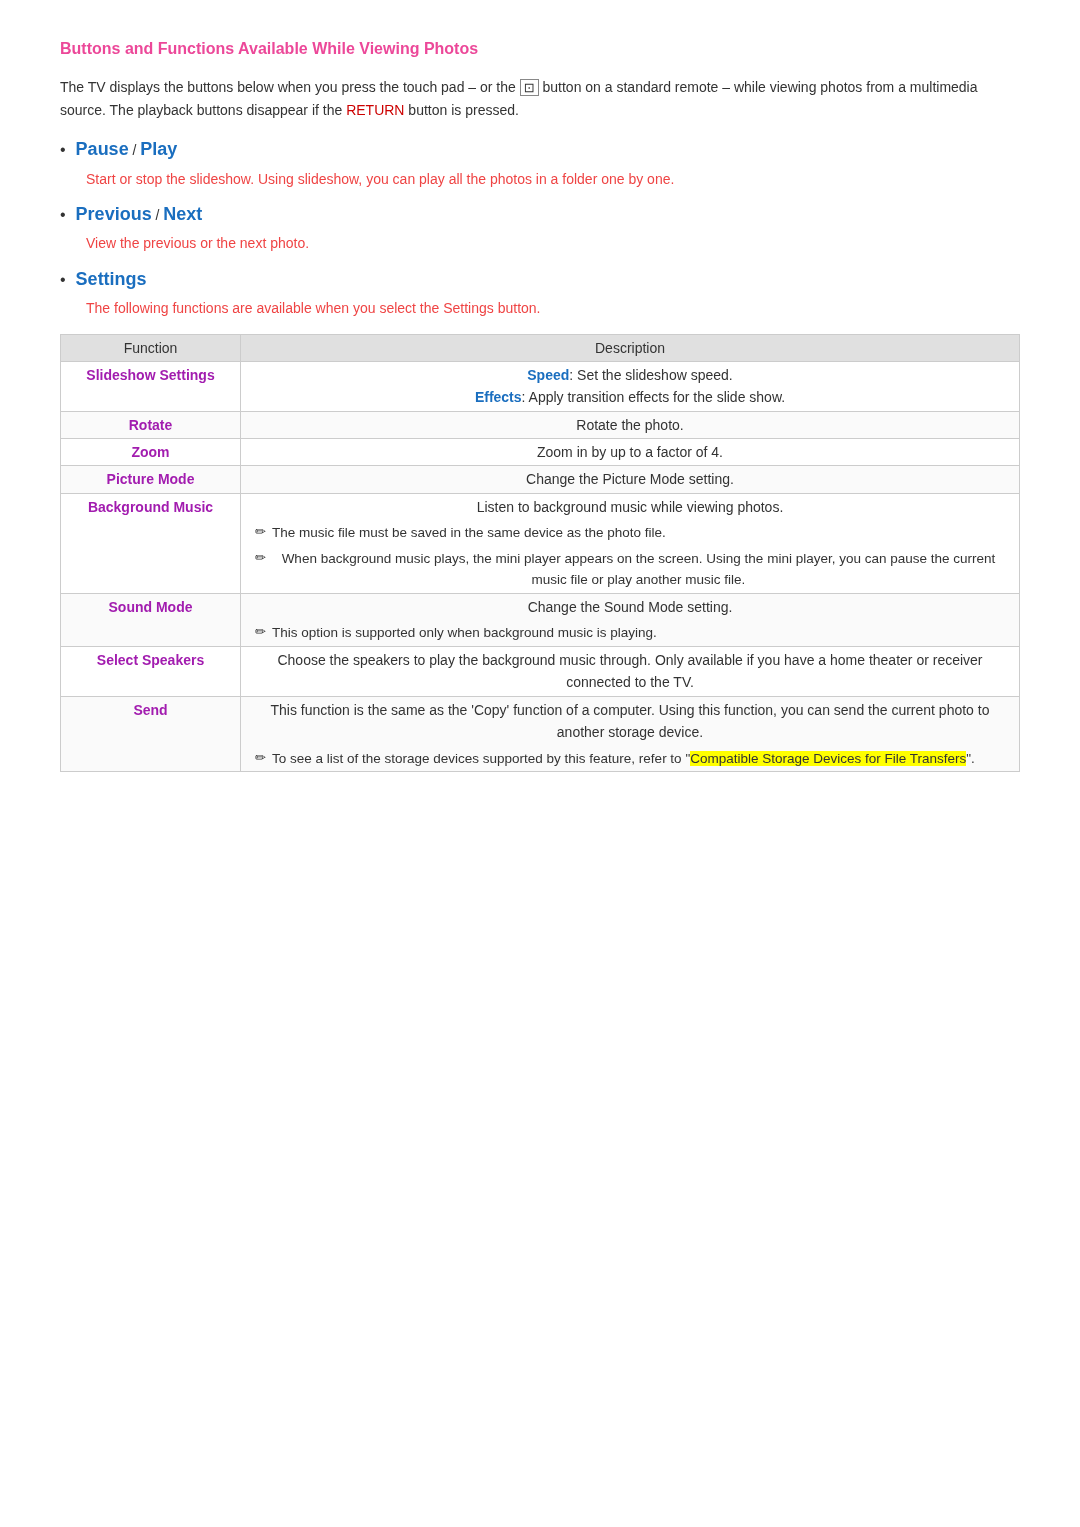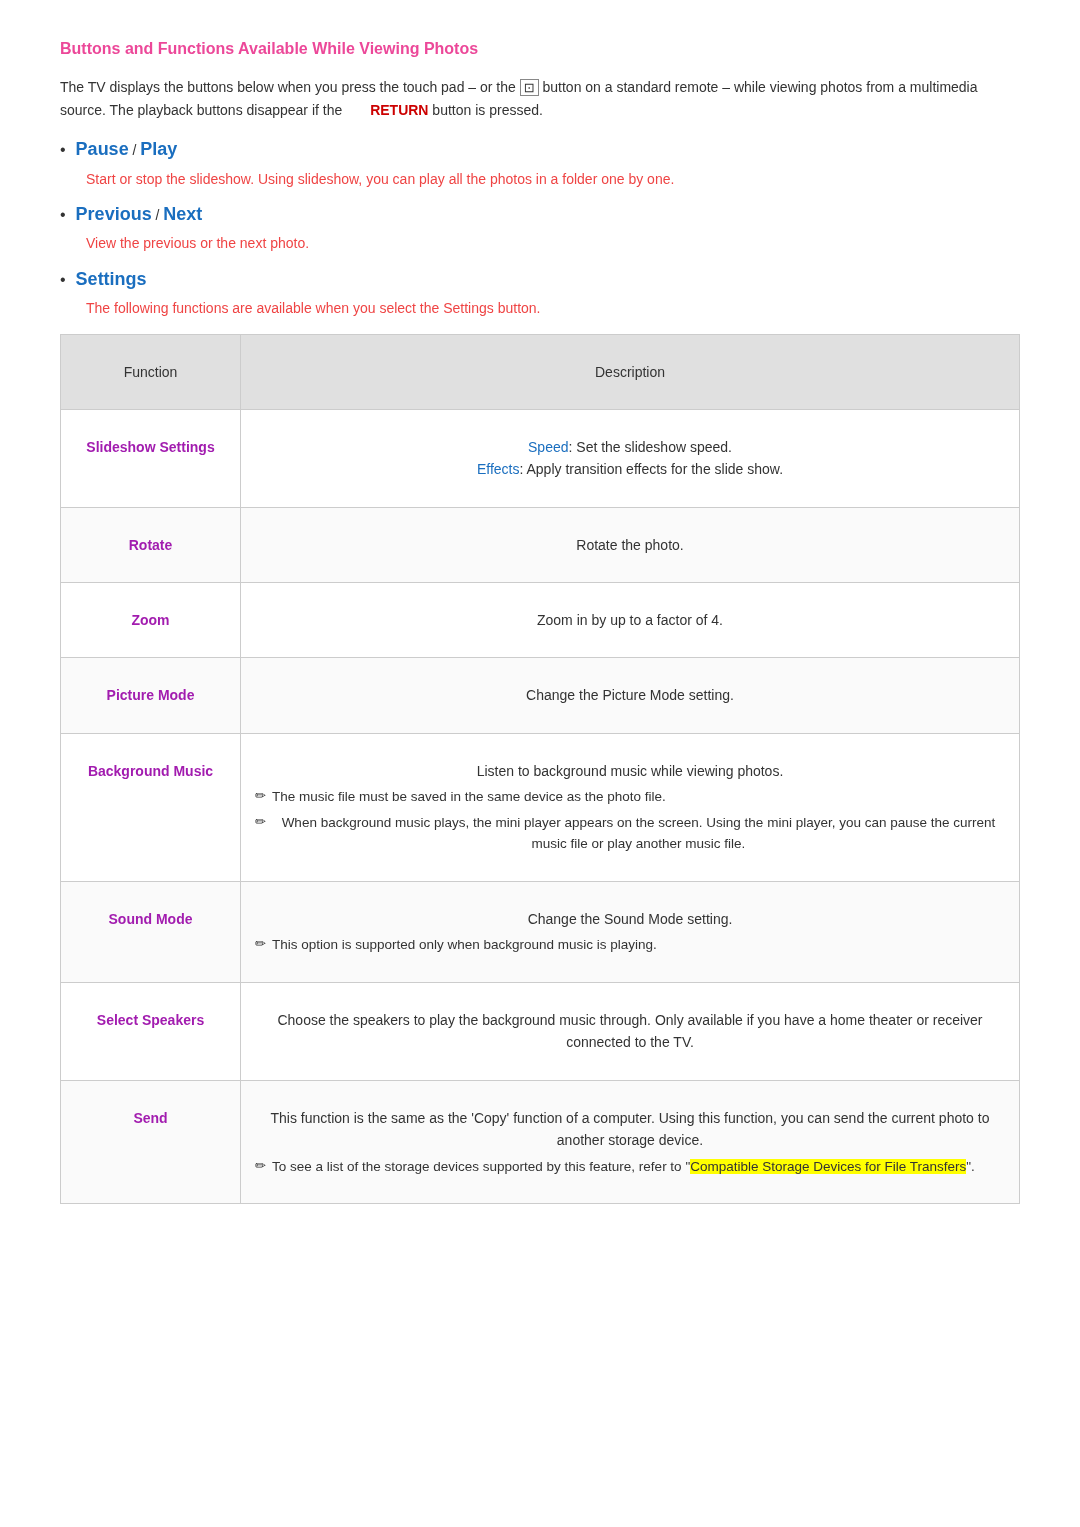--- a/index.html
+++ b/index.html
@@ -27,22 +27,21 @@
 
     .intro-text {
       font-size: 14px;
       line-height: 1.6;
       margin-bottom: 18px;
       color: #333;
     }
 
     .return-link {
       color: #cc0000;
-      font-weight: bold;
-      margin-left: 24px;
+      font-weight: normal;
     }
 
     .bullet-section {
       margin-bottom: 14px;
     }
 
     .bullet-item {
       display: flex;
       align-items: flex-start;
       margin-bottom: 6px;
@@ -71,21 +70,21 @@
     .table-container {
       width: 100%;
       border-collapse: collapse;
       border: 1px solid #ccc;
       margin-top: 10px;
     }
 
     .table-container th,
     .table-container td {
       border: 1px solid #ccc;
-      padding: 26px 14px;
+      padding: 2px 14px;
       vertical-align: top;
       font-size: 14px;
       line-height: 1.6;
       text-align: center;
     }
 
     .table-header-row th {
       background-color: #e8e8e8;
       font-weight: normal;
       color: #333;
@@ -95,21 +94,21 @@
       width: 180px;
     }
 
     .func-link {
       color: #a21caf;
       font-weight: bold;
     }
 
     .desc-link {
       color: #1a6ebf;
-      font-weight: normal;
+      font-weight: bold;
     }
 
     .note-item {
       display: flex;
       align-items: flex-start;
       margin-top: 4px;
       font-size: 13.5px;
       color: #333;
     }
 

